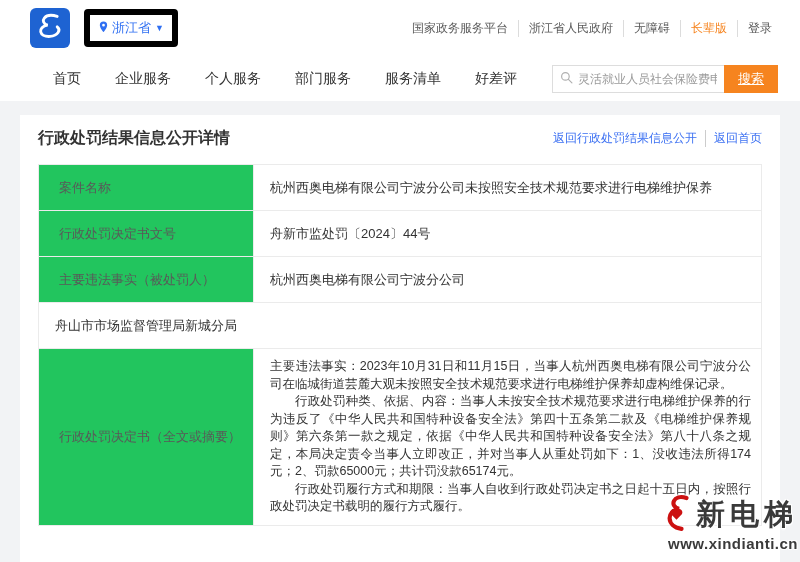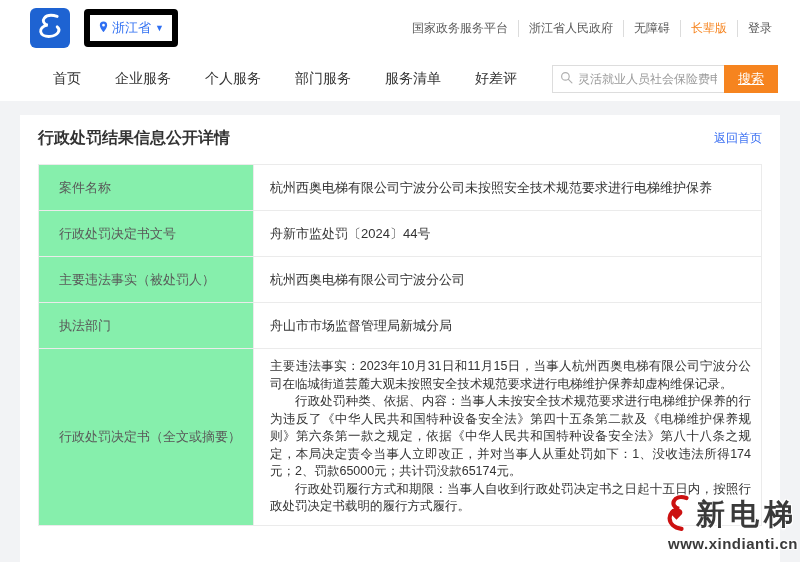--- a/index.html
+++ b/index.html
@@ -55,21 +55,21 @@
   .card-head { display: flex; align-items: center; justify-content: space-between; }
   .page-title { font-size: 16px; font-weight: bold; color: #333; }
   .head-links { display: flex; align-items: center; font-size: 12px; }
   .hlink { color: #3a6ff2; cursor: pointer; padding: 0 8px; border-right: 1px solid #ccc; white-space: nowrap; }
   .hlink:last-child { border-right: none; padding-right: 0; }
   
   .detail-table { margin-top: 15px; border: 1px solid #ebebeb; }
   .d-row { display: flex; border-bottom: 1px solid #ebebeb; min-height: 46px; }
   .d-row:last-child { border-bottom: none; }
   .d-label {
-    flex: 0 0 215px; background: #86efac; color: #595959; font-size: 13px;
+    flex: 0 0 215px; background: #22c55e; color: #595959; font-size: 13px;
     display: flex; align-items: center; padding-left: 20px; padding-right: 8px;
     border-right: 1px solid #ebebeb;
   }
   .d-value { flex: 1; display: flex; align-items: center; padding: 8px 12px 8px 16px; font-size: 13px; color: #333; }
   .d-value-block { display: block; padding: 9px 10px 9px 16px; font-size: 12.5px; line-height: 17.5px; }
   .para { text-align: justify; }
   .para.indent { text-indent: 2em; }
   
   .watermark { position: absolute; right: 2px; bottom: 10px; z-index: 9; text-align: right; }
   .wm-top { display: flex; align-items: center; justify-content: flex-end; gap: 2px; }
@@ -133,39 +133,39 @@
       <button class="search-btn">搜索</button>
     </div>
   </div>
 </div>
 
 <div class="main">
   <div class="card">
     <div class="card-head">
       <div class="page-title">行政处罚结果信息公开详情</div>
       <div class="head-links">
+        <span class="hlink">返回行政处罚结果信息公开</span>
         <span class="hlink">返回首页</span>
       </div>
     </div>
 
     <div class="detail-table">
       <div class="d-row">
         <div class="d-label">案件名称</div>
         <div class="d-value">杭州西奥电梯有限公司宁波分公司未按照安全技术规范要求进行电梯维护保养</div>
       </div>
       <div class="d-row">
         <div class="d-label">行政处罚决定书文号</div>
         <div class="d-value">舟新市监处罚〔2024〕44号</div>
       </div>
       <div class="d-row">
         <div class="d-label">主要违法事实（被处罚人）</div>
         <div class="d-value">杭州西奥电梯有限公司宁波分公司</div>
       </div>
       <div class="d-row">
-        <div class="d-label">执法部门</div>
         <div class="d-value">舟山市市场监督管理局新城分局</div>
       </div>
       <div class="d-row">
         <div class="d-label">行政处罚决定书（全文或摘要）</div>
         <div class="d-value d-value-block">
           <p class="para">主要违法事实：2023年10月31日和11月15日，当事人杭州西奥电梯有限公司宁波分公司在临城街道芸麓大观未按照安全技术规范要求进行电梯维护保养却虚构维保记录。</p>
           <p class="para indent">行政处罚种类、依据、内容：当事人未按安全技术规范要求进行电梯维护保养的行为违反了《中华人民共和国特种设备安全法》第四十五条第二款及《电梯维护保养规则》第六条第一款之规定，依据《中华人民共和国特种设备安全法》第八十八条之规定，本局决定责令当事人立即改正，并对当事人从重处罚如下：1、没收违法所得174元；2、罚款65000元；共计罚没款65174元。</p>
           <p class="para indent">行政处罚履行方式和期限：当事人自收到行政处罚决定书之日起十五日内，按照行政处罚决定书载明的履行方式履行。</p>
         </div>
       </div>

